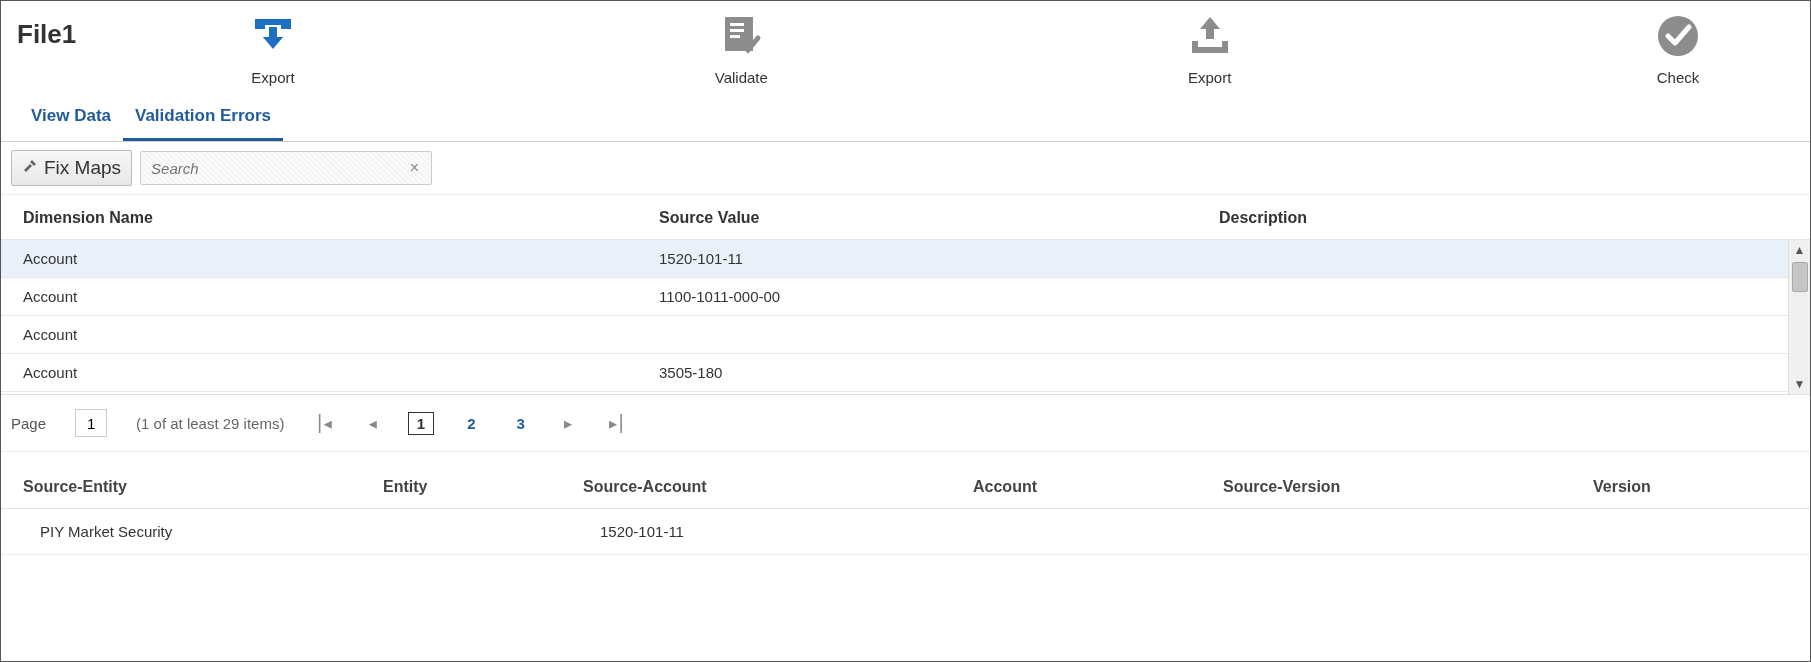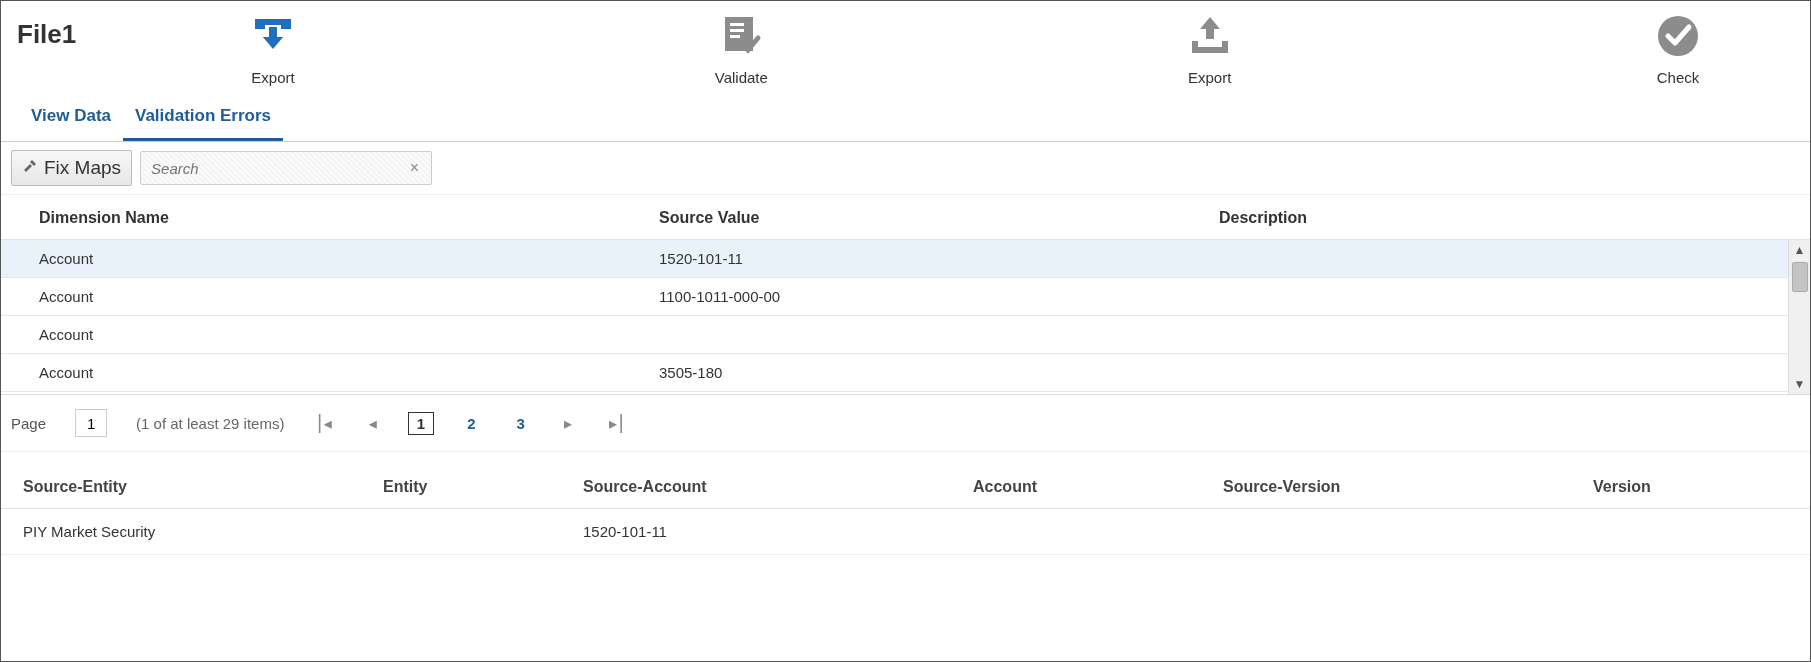--- a/index.html
+++ b/index.html
@@ -15,40 +15,40 @@
   .tab { font-size:17px; font-weight:bold; padding:14px 12px 12px 12px; cursor:pointer; color:#1f5c99; }
   .tab.active { color:#1f5c99; border-bottom:3px solid #1f5c99; }
   .tab.inactive { color:#1f5c99; }
   .controlbar { display:flex; align-items:center; padding:8px 10px; gap:8px; border-bottom:1px solid #eee;}
   .fixmaps { display:flex; align-items:center; gap:6px; background:linear-gradient(#f7f7f7,#e7e7e7); border:1px solid #bbb; border-radius:2px; padding:6px 10px; font-size:19px; cursor:pointer; color:#333;}
   .search-wrap { position:relative; border:1px solid #ccc; border-radius:2px; width:292px; height:34px; display:flex; align-items:center; padding:0 8px; background: repeating-linear-gradient(45deg,#f4f4f4,#f4f4f4 2px,#fbfbfb 2px,#fbfbfb 4px); }
   .search-input { border:none; outline:none; background:transparent; font-size:15px; font-style:italic; color:#777; width:100%; }
   .search-clear { color:#888; cursor:pointer; font-size:16px; padding:0 4px;}
   .table1-wrap { position:relative; }
   .table-head { display:flex; font-size:16px; font-weight:bold; color:#333; padding:14px 0 12px 0; border-bottom:1px solid #e4e4e4;}
-  .col-dim { width:650px; padding-left:38px;}
+  .col-dim { width:650px; padding-left:22px;}
   .col-src { width:560px; padding-left:8px;}
   .col-desc { flex:1; padding-left:8px;}
   .table1-body { height:155px; overflow:hidden; position:relative; border-bottom:1px solid #ddd;}
   .row { display:flex; font-size:15px; color:#333; border-bottom:1px solid #e7e7e7; height:38px; align-items:center;}
   .row.sel { background:#e9f2fa; }
   .scroll-v { position:absolute; right:0; top:0; width:22px; bottom:0; background:#f0f0f0; display:flex; flex-direction:column; justify-content:space-between; align-items:center; border-left:1px solid #ddd;}
   .scroll-btn { font-size:12px; color:#555; height:20px; display:flex; align-items:center; justify-content:center; width:100%; cursor:pointer;}
   .scroll-thumb { width:16px; height:30px; background:#c5c5c5; border:1px solid #aaa; border-radius:2px; margin-top:2px;}
   .pagination { display:flex; align-items:center; gap:25px; padding:14px 10px; font-size:15px; color:#555; border-bottom:1px solid #eee;}
   .page-label { }
   .page-input { width:32px; height:28px; border:1px solid #ccc; text-align:center; font-size:15px; margin:0 4px;}
   .page-info { color:#666; }
   .pg-btn { color:#888; cursor:pointer; padding:2px 6px; font-size:16px;}
   .pg-num { color:#1f5c99; font-weight:bold; cursor:pointer; padding:2px 8px;}
   .pg-num.current { border:1px solid #333; color:#333; }
   .table2-head { display:flex; font-size:16px; font-weight:bold; color:#444; padding:26px 0 12px 0; border-bottom:1px solid #e4e4e4;}
   .c2 { padding-left:22px; }
   .c-se { width:360px;} .c-e { width:200px;} .c-sa{ width:390px;} .c-a{ width:250px;} .c-sv{ width:370px;} .c-v{ flex:1;}
-  .row2 { display:flex; font-size:15px; color:#333; padding:14px 0; border-bottom:1px solid #eee;}
+  .row2 { display:flex; font-size:15px; color:#333; padding:14px 17px; border-bottom:1px solid #eee;}
 </style>
 </head>
 <body>
 
 <div class="frame">
   <div class="header">
     <div class="title">File1</div>
     <div class="toolbar">
       <div class="tool">
         <div class="tool-icon">

